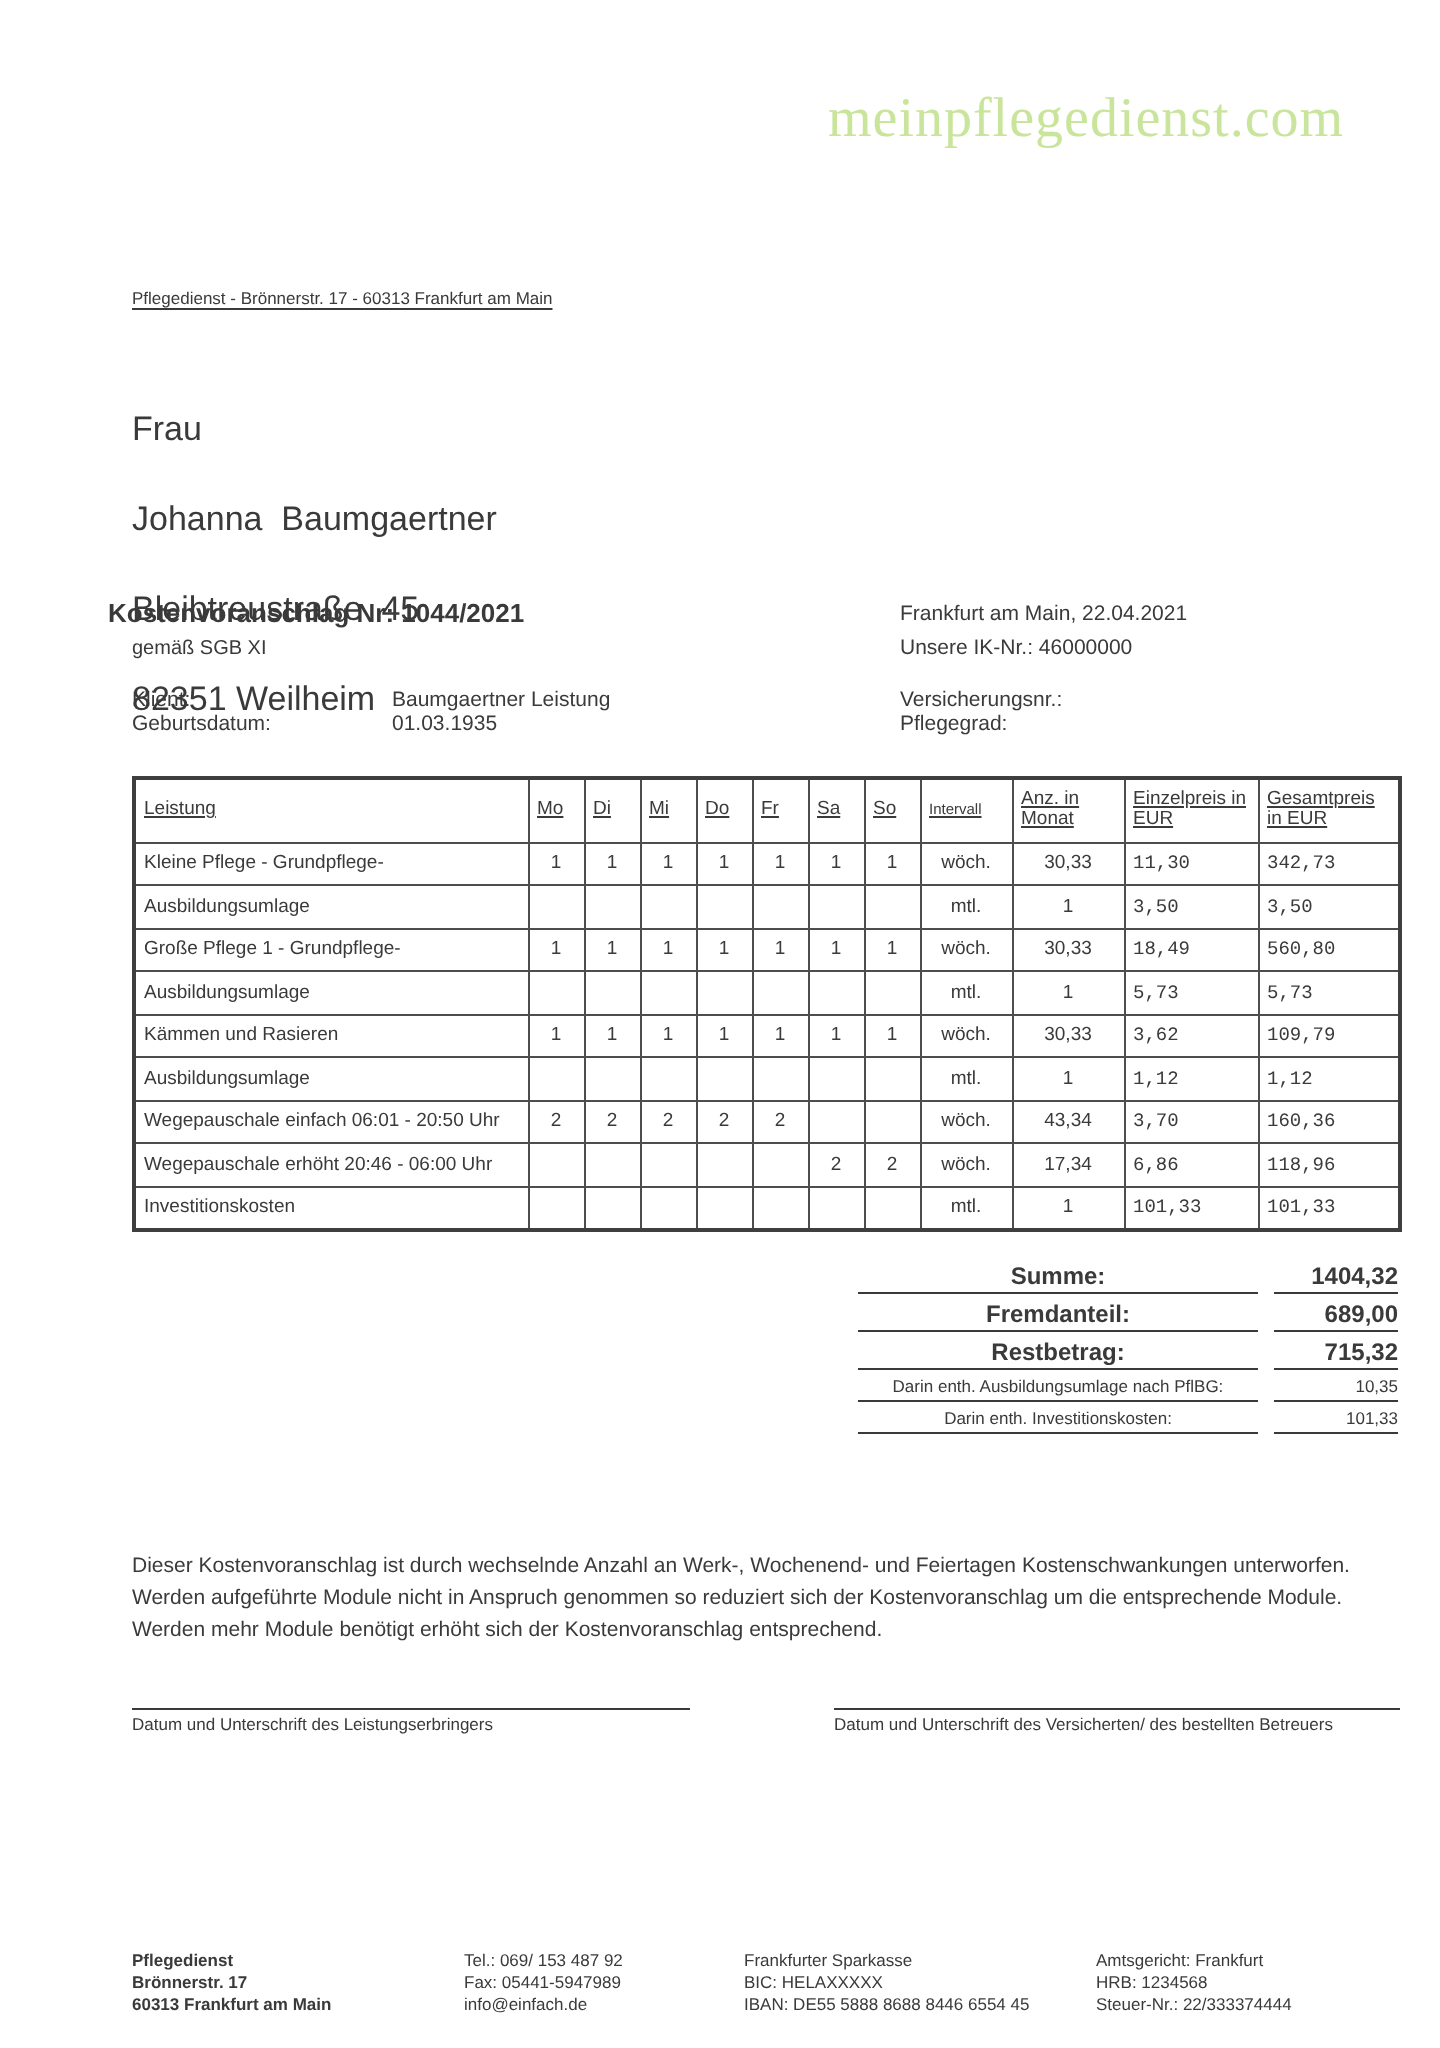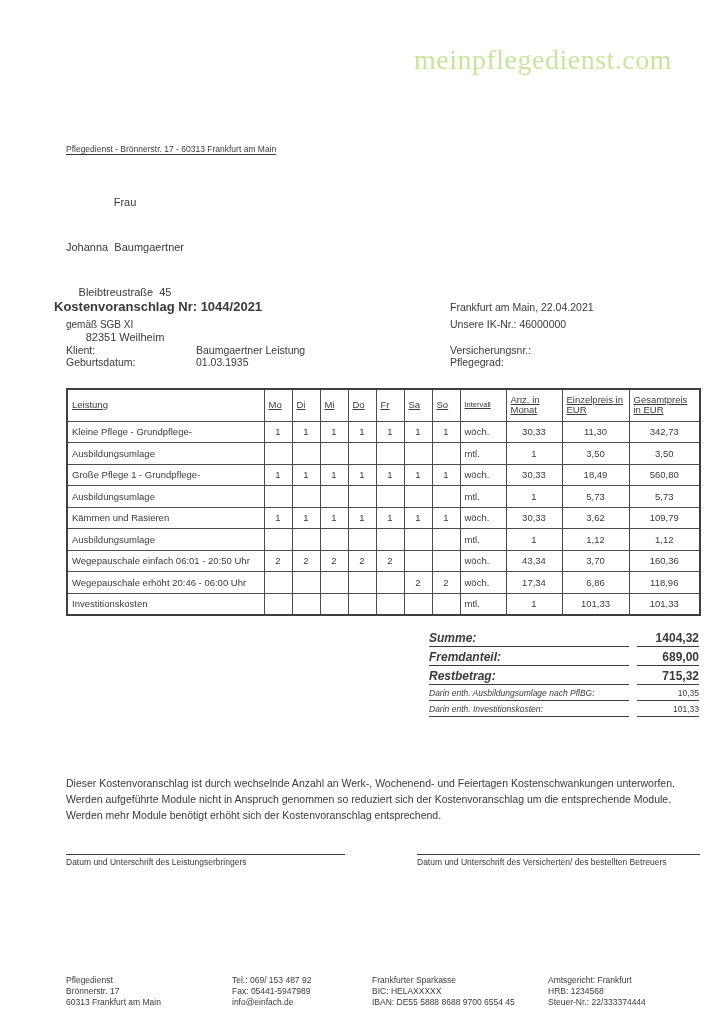--- a/index.html
+++ b/index.html
@@ -9,21 +9,21 @@
     overflow:hidden;margin:0 auto;
   }
   .abs{position:absolute;}
   
   .logo{
     left:414px;top:44px;font-family:"Liberation Serif","DejaVu Serif",serif;
     font-size:28px;letter-spacing:0.5px;
   }
   
   .sender{left:66px;top:144px;font-size:8.5px;text-decoration:underline;text-underline-offset:2px;}
-  .recipient{left:66px;top:165px;font-size:11px;line-height:15px;white-space:pre-wrap;text-align:center;}
+  .recipient{left:66px;top:177px;font-size:17px;line-height:15px;white-space:pre-wrap;}
   
   .doc-title{left:54px;top:299px;font-size:13px;font-weight:bold;}
   .doc-subtitle{left:66px;top:319px;font-size:10px;}
   .place-date{left:450px;top:301px;font-size:10.5px;}
   .ik-line{left:450px;top:318px;font-size:10.5px;}
   .meta-label{font-size:10.5px;}
   .lbl-klient{left:66px;top:344px;}
   .lbl-geb{left:66px;top:356px;}
   .val-klient{left:196px;top:344px;}
   .val-geb{left:196px;top:356px;}
@@ -38,48 +38,48 @@
   table.svc th,table.svc td{
     border:1px solid #4d4d4d;overflow:hidden;white-space:nowrap;
     font-weight:normal;padding:0 4px;
   }
   table.svc{border:2px solid #3f3f3f;}
   table.svc thead tr{height:32px;text-decoration:underline;}
   table.svc tbody tr{height:21.5px;}
   table.svc th{text-align:left;line-height:10.5px;white-space:normal;}
   th.c-day,td.c-day{text-align:center;padding:0 1px;}
   th.c-intervall{font-size:7.5px;text-align:center;padding:0 1px;}
-  td.c-intervall{text-align:left;}
+  td.c-intervall{text-align:center;}
   td.c-anz{text-align:center;}
-  td.c-einzel,td.c-gesamt{text-align:center;padding-right:7px;}
+  td.c-einzel,td.c-gesamt{text-align:left;padding-right:7px;font-family:Liberation Mono, monospace;}
   col.w-leistung{width:197px;}
   col.w-day{width:28px;}
   col.w-intervall{width:46px;}
   col.w-anz{width:56px;}
   col.w-einzel{width:67px;}
   col.w-gesamt{width:71px;}
   
   .summary{left:429px;top:631px;width:270px;}
   .sum-row{display:flex;align-items:baseline;margin-bottom:3px;}
-  .sum-row .lab{flex:1 1 auto;text-align:left;border-bottom:1.5px solid #3a3a3a;padding-bottom:1px;font-style:italic;}
+  .sum-row .lab{flex:1 1 auto;text-align:center;border-bottom:1.5px solid #3a3a3a;padding-bottom:1px;}
   .sum-row .gap{width:8px;flex:0 0 auto;}
   .sum-row .val{width:62px;flex:0 0 auto;text-align:right;border-bottom:1.5px solid #3a3a3a;padding-bottom:1px;}
   .sum-row.bold{font-size:12px;font-weight:bold;}
   .sum-row.small{font-size:8.5px;}
   .sum-row.small .lab,.sum-row.small .val{border-bottom-width:1px;padding-bottom:2px;}
   
   .disclaimer{left:66px;top:727px;width:629px;font-size:10.5px;line-height:16px;margin-top:48px;}
   
   .sig{border-top:1.5px solid #3a3a3a;font-size:8.5px;line-height:11px;padding-top:2px;}
   .sig-left{left:66px;top:854px;width:279px;}
   .sig-right{left:417px;top:854px;width:283px;}
   .sig-right .sig-label{display:block;width:250px;}
   
   .footer-col{top:975px;font-size:8.5px;line-height:11px;white-space:nowrap;}
-  .fc1{left:66px;}
+  .fc1{left:66px;font-weight:bold;}
   .fc2{left:232px;}
   .fc3{left:372px;}
   .fc4{left:548px;}
 </style>
 </head>
 <body>
 
 <div class="page">
 
   <div class="abs logo" style="color: rgb(201, 228, 155);">meinpflegedienst.com</div>
@@ -309,21 +309,21 @@
     <div>60313 Frankfurt am Main</div>
   </div>
   <div class="abs footer-col fc2">
     <div>Tel.: 069/ 153 487 92</div>
     <div>Fax: 05441-5947989</div>
     <div>info@einfach.de</div>
   </div>
   <div class="abs footer-col fc3">
     <div>Frankfurter Sparkasse</div>
     <div>BIC: HELAXXXXX</div>
-    <div>IBAN: DE55 5888 8688 9700 6554 45</div>
+    <div>IBAN: DE55 5888 8688 8446 6554 45</div>
   </div>
   <div class="abs footer-col fc4">
     <div>Amtsgericht: Frankfurt</div>
     <div>HRB: 1234568</div>
     <div>Steuer-Nr.: 22/333374444</div>
   </div>
 
 </div>
 
 </body></html>

